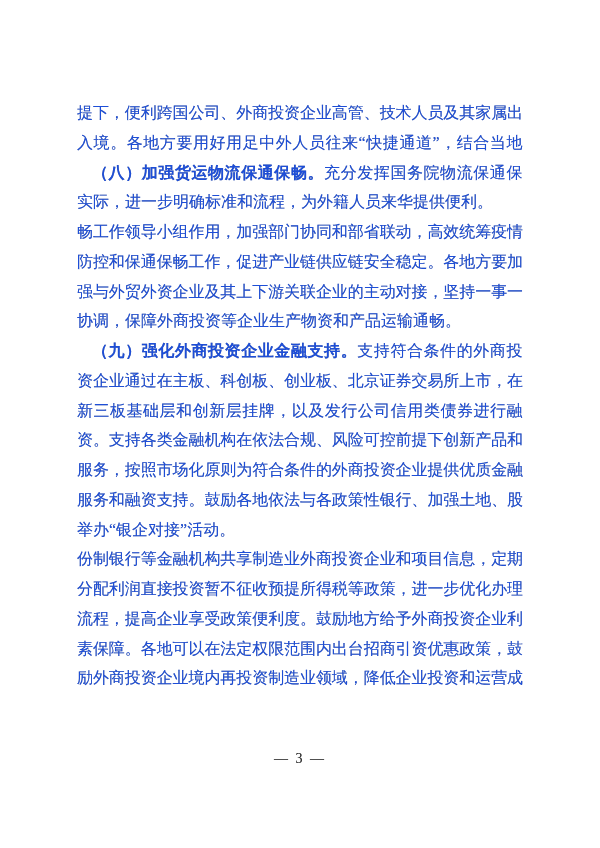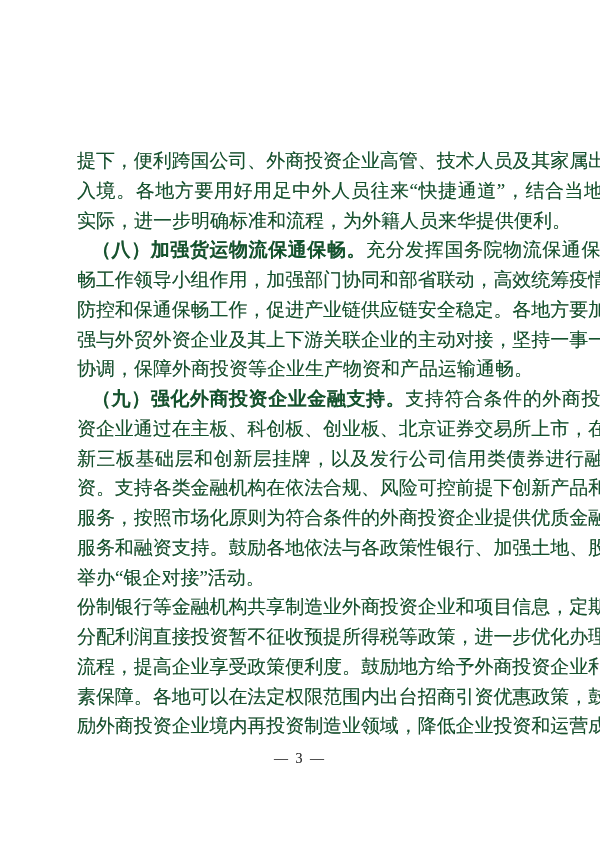--- a/index.html
+++ b/index.html
@@ -13,24 +13,23 @@
     height: 848px;
     background: #ffffff;
     overflow: hidden;
     font-family: "Liberation Serif", "DejaVu Serif", serif;
   }
   .doc-body {
     position: absolute;
     left: 77px;
     top: 98px;
     width: 446px;
-    font-size: 19px;
-    color: #14532d;
+    font-size: 16px;
+    color: #1d4ed8;
     text-shadow: 0 0 0.4px rgba(43,43,43,0.45);
-    margin-top: 48px;
   }
   .line {
     height: 29.75px;
     line-height: 29.75px;
     white-space: nowrap;
     overflow: visible;
   }
   .line.ind {
     padding-left: 15px;
   }
@@ -49,22 +48,22 @@
     text-shadow: 0 0 0.4px rgba(43,43,43,0.45);
   }
 </style>
 </head>
 <body>
 
 <div class="page">
   <div class="doc-body">
       <div class="line j" style="letter-spacing: -0.0714286px;"><span>提下，便利跨国公司、外商投资企业高管、技术人员及其家属出</span></div>
       <div class="line j" style="letter-spacing: 0.564174px;"><span>入境。各地方要用好用足中外人员往来“快捷通道”，结合当地</span></div>
+      <div class="line ind j" style="letter-spacing: 0.576923px;"><span class="b">（八）加强货运物流保通保畅。</span><span>充分发挥国务院物流保通保</span></div>
       <div class="line"><span>实际，进一步明确标准和流程，为外籍人员来华提供便利。</span></div>
-      <div class="line ind j" style="letter-spacing: 0.576923px;"><span class="b">（八）加强货运物流保通保畅。</span><span>充分发挥国务院物流保通保</span></div>
       <div class="line j" style="letter-spacing: -0.0714286px;"><span>畅工作领导小组作用，加强部门协同和部省联动，高效统筹疫情</span></div>
       <div class="line j" style="letter-spacing: -0.0714286px;"><span>防控和保通保畅工作，促进产业链供应链安全稳定。各地方要加</span></div>
       <div class="line j" style="letter-spacing: -0.0714286px;"><span>强与外贸外资企业及其上下游关联企业的主动对接，坚持一事一</span></div>
       <div class="line"><span>协调，保障外商投资等企业生产物资和产品运输通畅。</span></div>
       <div class="line ind j" style="letter-spacing: 0.576923px; text-align: center;"><span class="b">（九）强化外商投资企业金融支持。</span><span>支持符合条件的外商投</span></div>
       <div class="line j" style="letter-spacing: -0.0714286px;"><span>资企业通过在主板、科创板、创业板、北京证券交易所上市，在</span></div>
       <div class="line j" style="letter-spacing: 0.518519px;"><span>新三板基础层和创新层挂牌，以及发行公司信用类债券进行融</span></div>
       <div class="line j" style="letter-spacing: -0.0714286px; text-align: center;"><span>资。支持各类金融机构在依法合规、风险可控前提下创新产品和</span></div>
       <div class="line j" style="letter-spacing: -0.0714286px;"><span>服务，按照市场化原则为符合条件的外商投资企业提供优质金融</span></div>
       <div class="line j" style="letter-spacing: -0.0714286px;"><span>服务和融资支持。鼓励各地依法与各政策性银行、加强土地、股</span></div>

